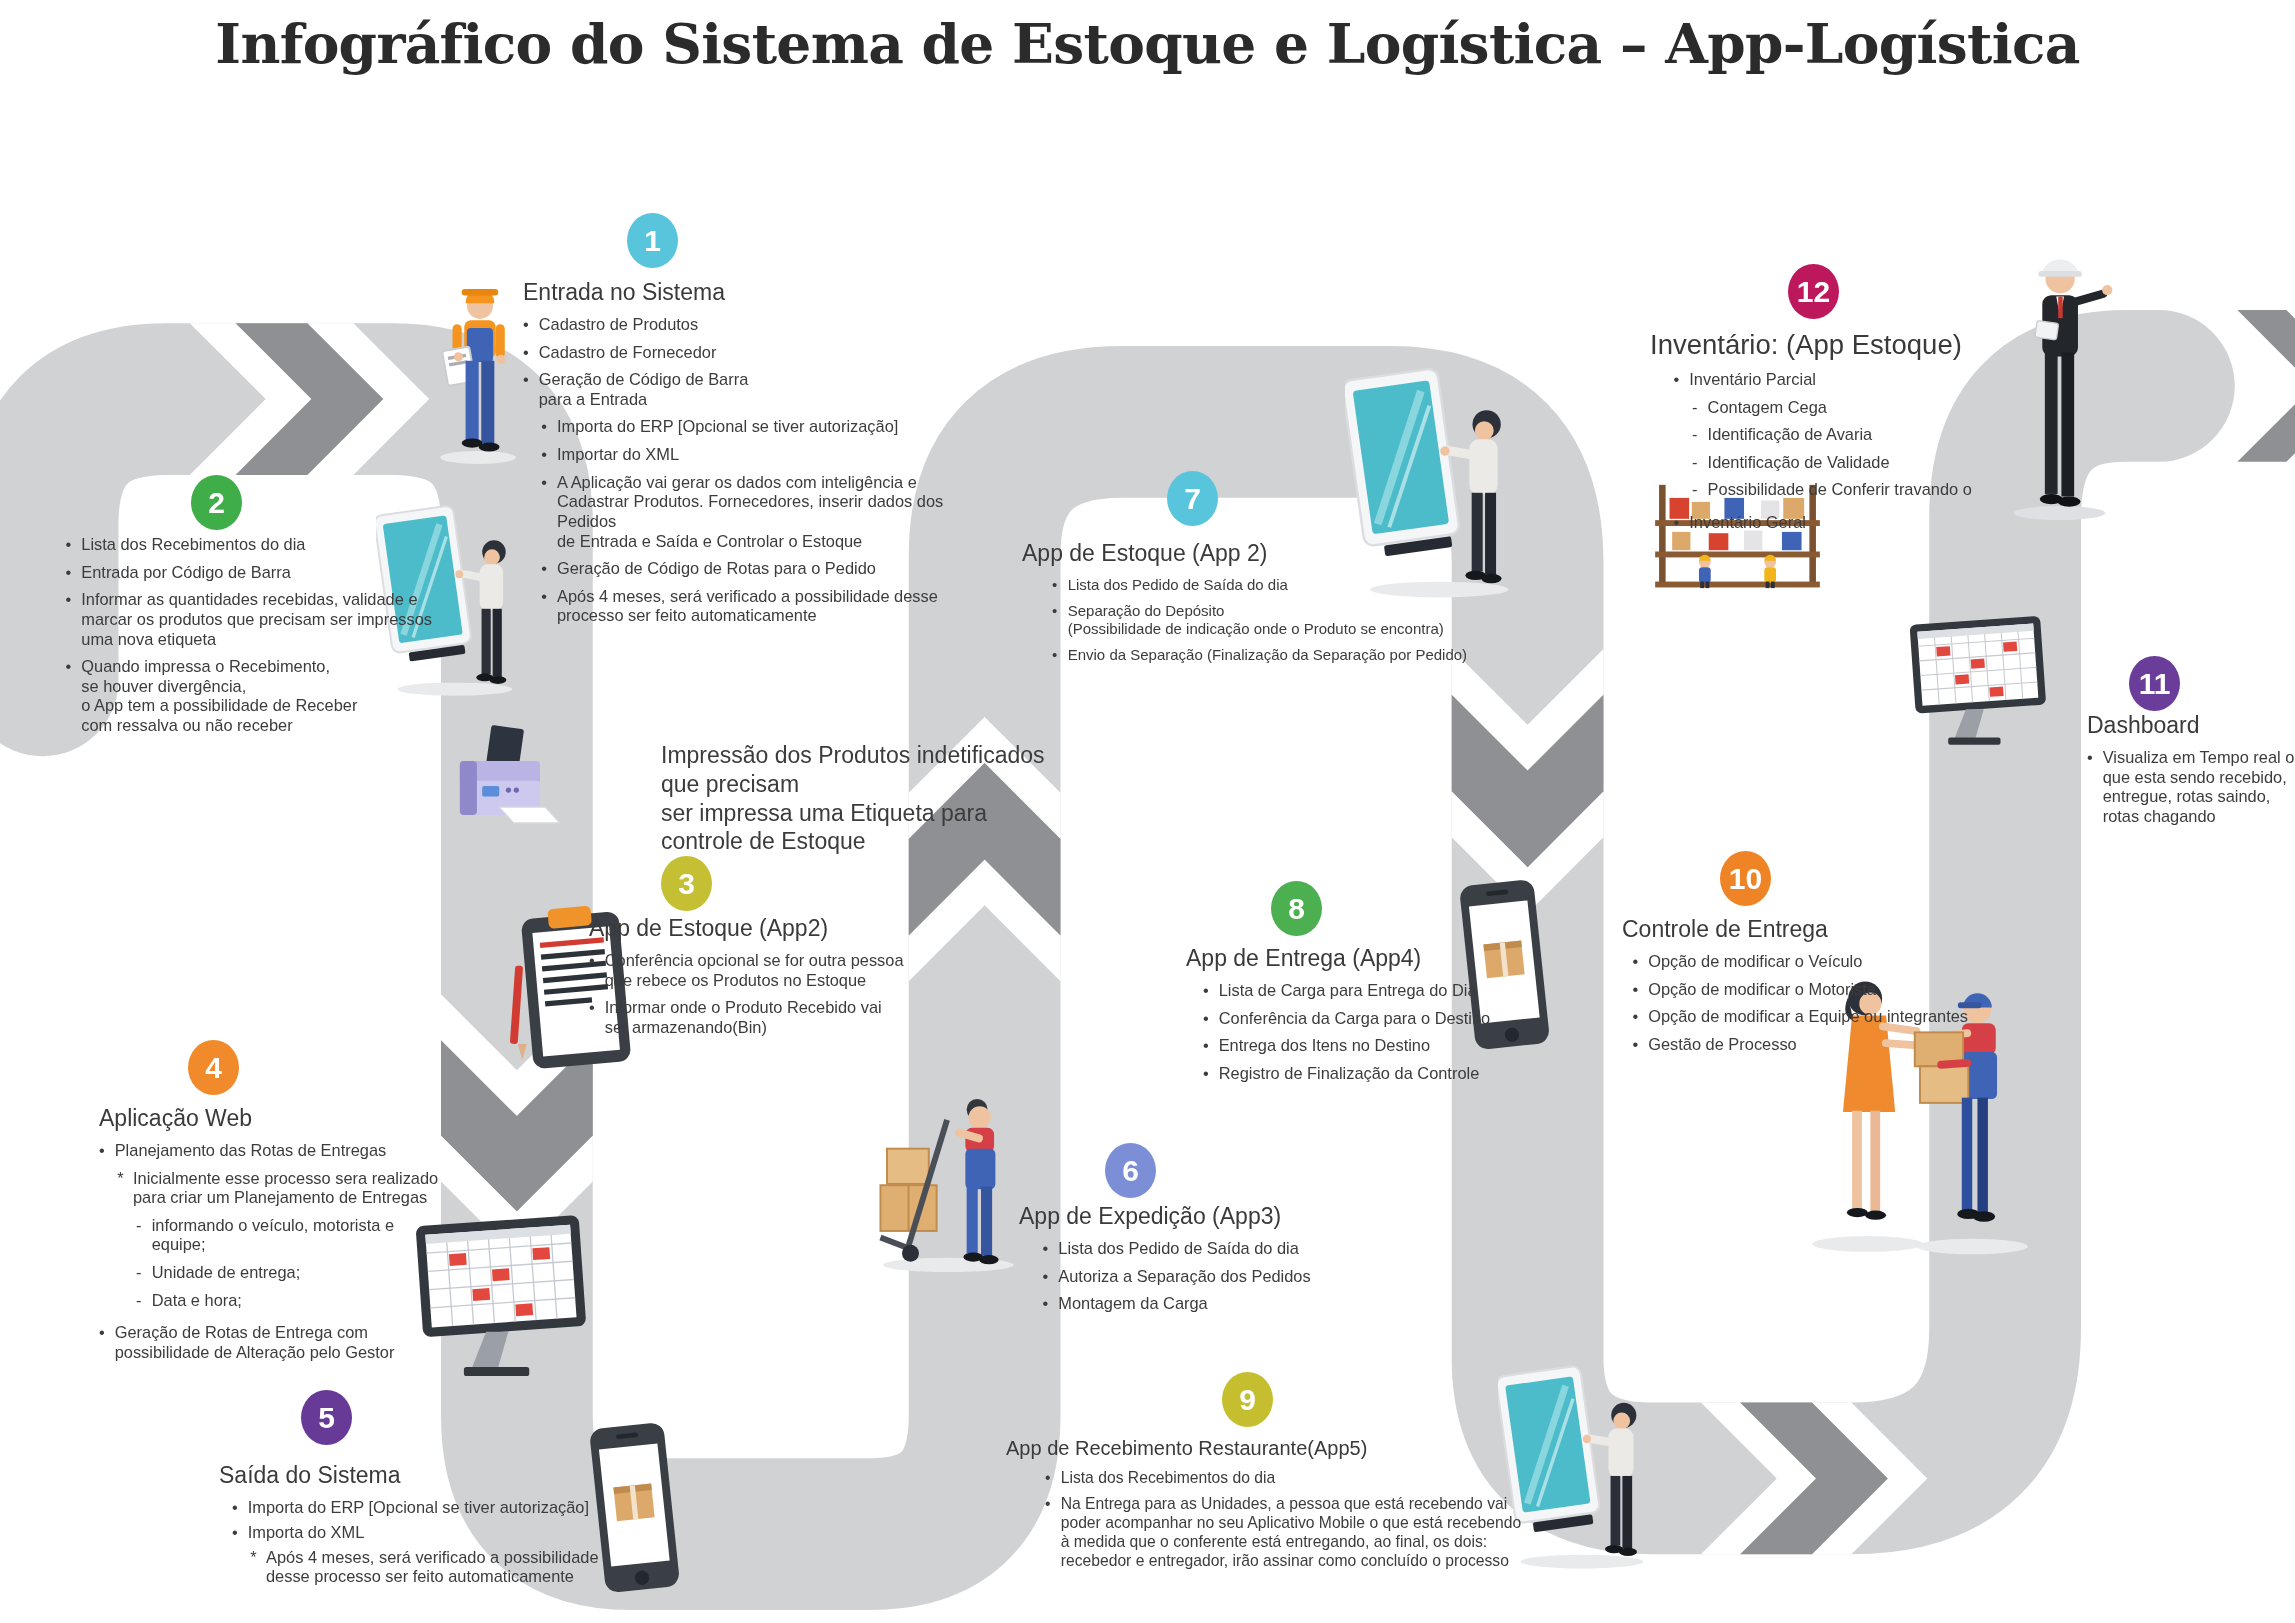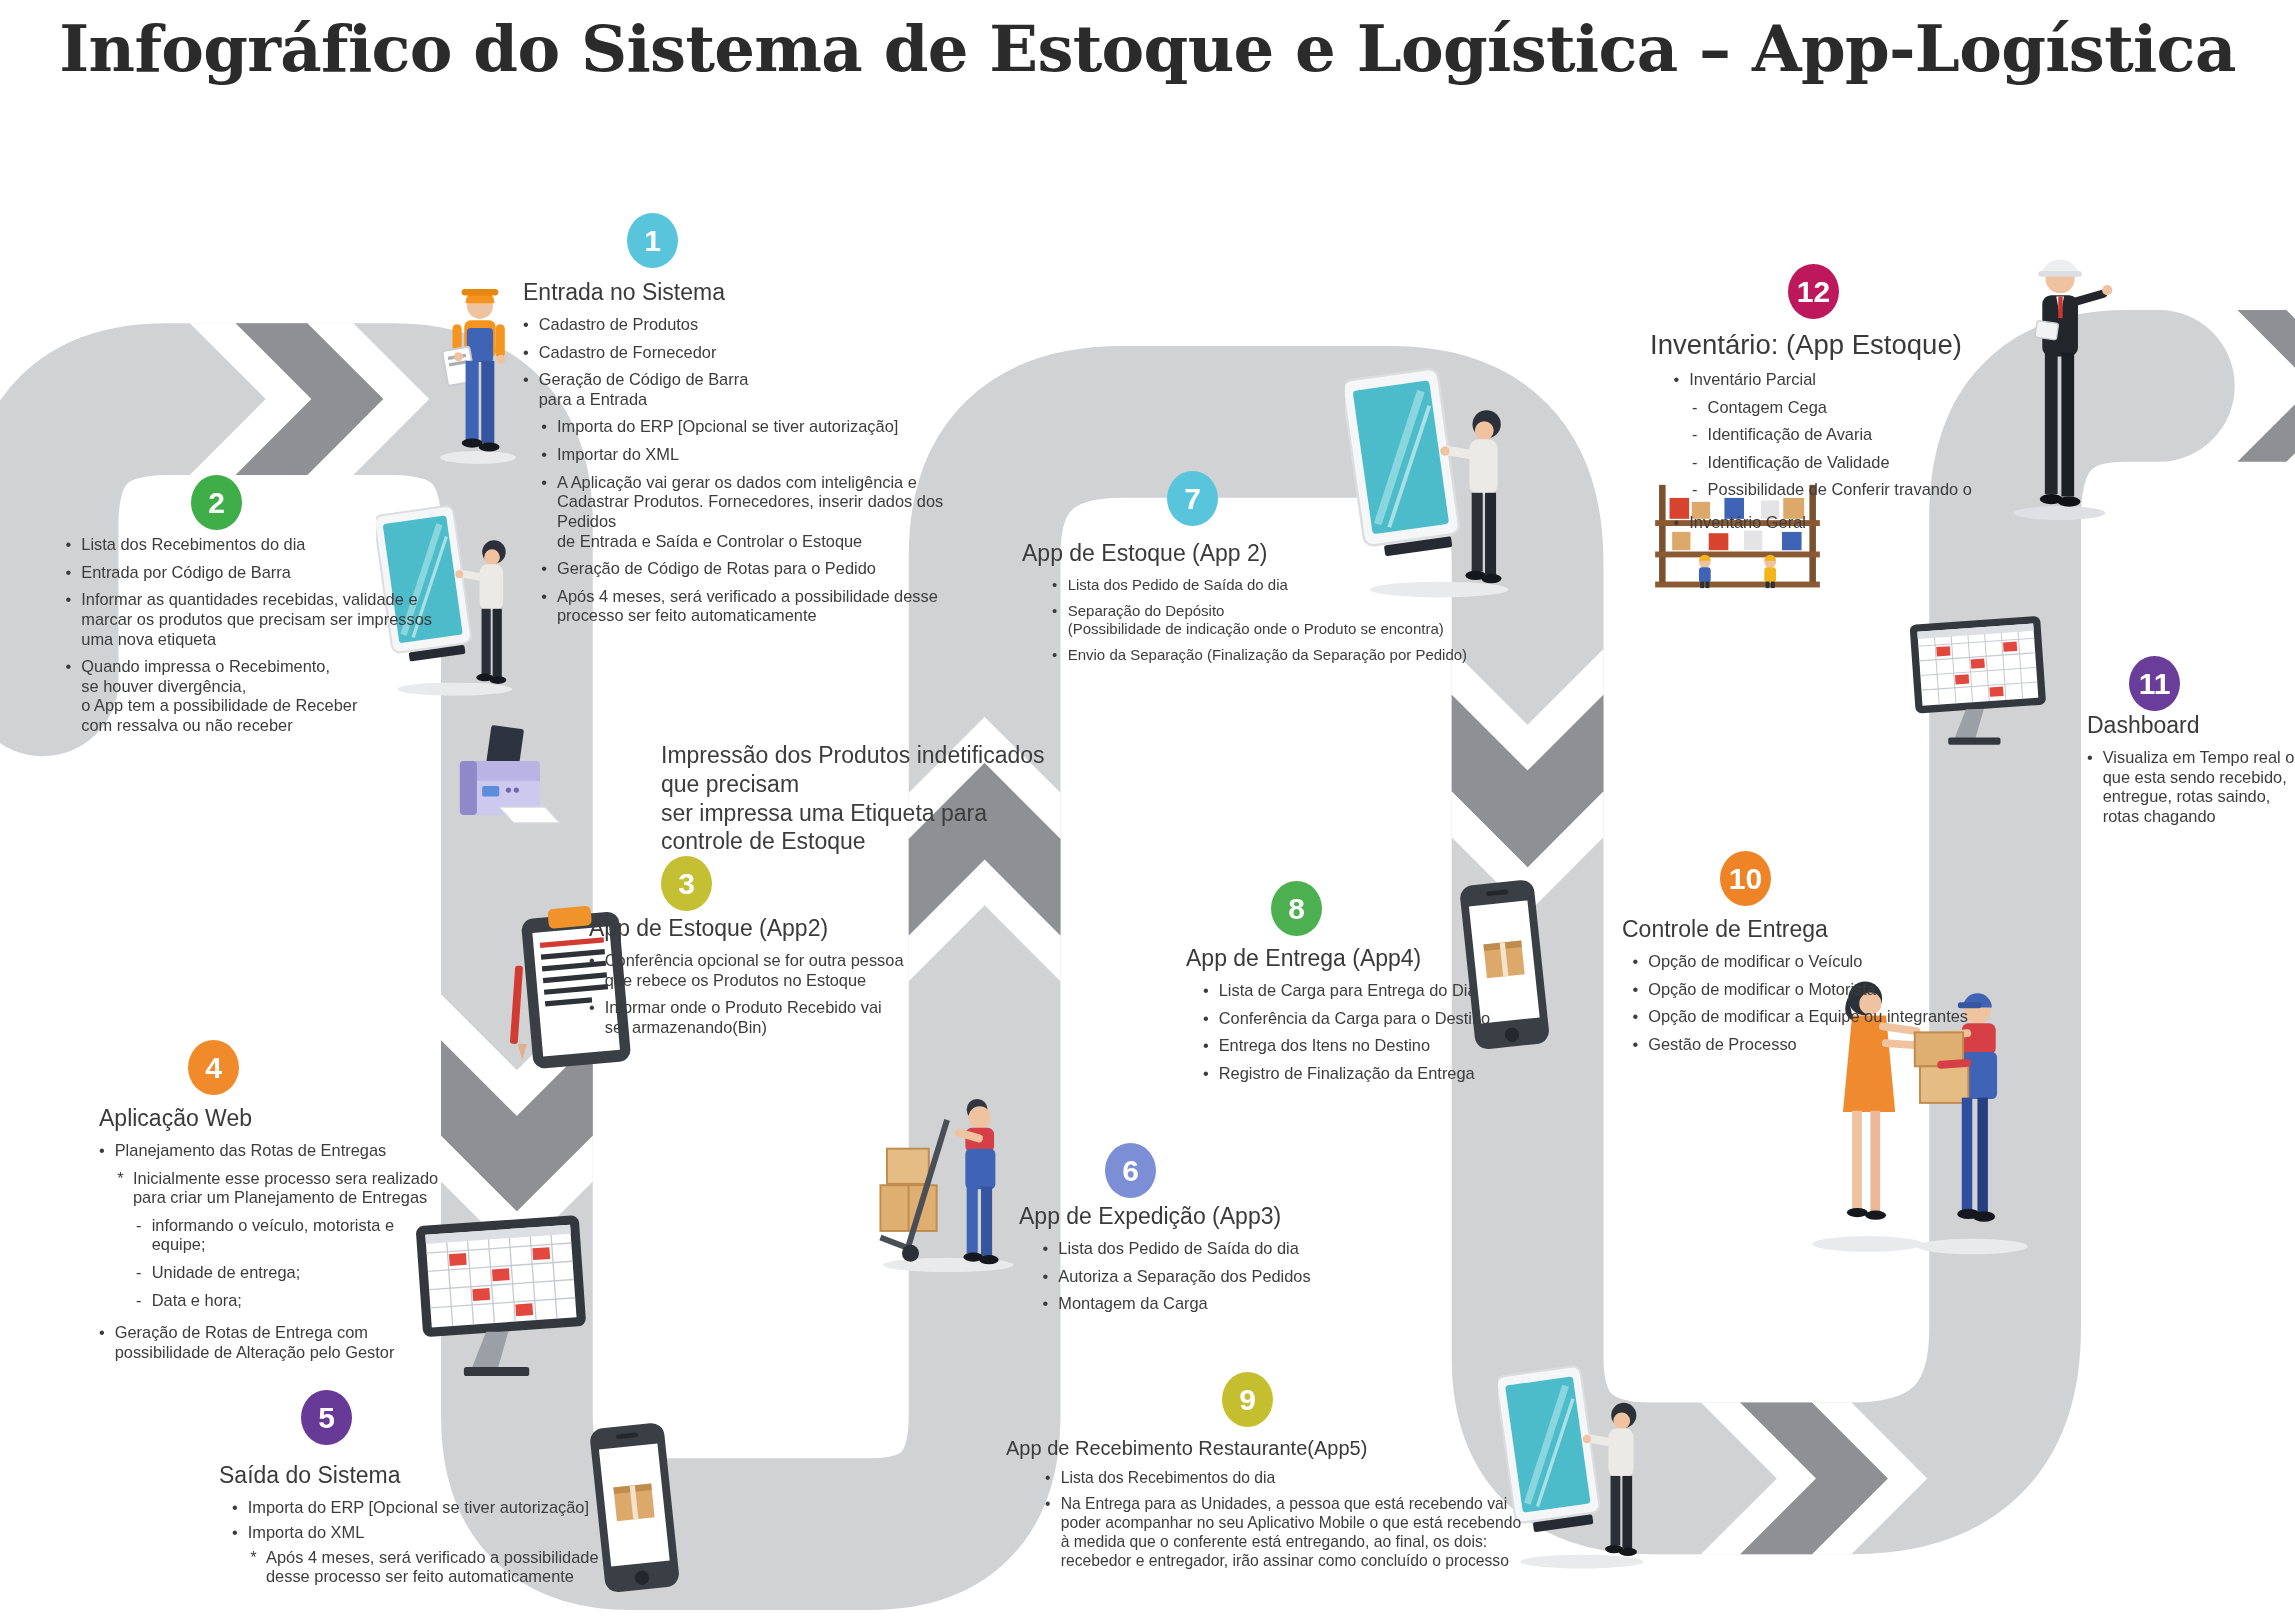--- a/index.html
+++ b/index.html
@@ -1,19 +1,19 @@
 <!DOCTYPE html>
 <html style="font-size:10.5px"><head>
 <meta charset="utf-8">
 <style>
   html,body{margin:0;padding:0;background:#ffffff;}
   .canvas{position:relative;width:2295px;height:1623px;background:#fff;overflow:hidden;
           font-family:"Liberation Sans",sans-serif;color:#3a3a3a;}
   .title{position:absolute;left:0;top:10.5px;width:2295px;text-align:center;
-         font-family:"DejaVu Serif",serif;font-weight:bold;font-size:64px;color:#2b2b2b;letter-spacing:-0.7px;}
+         font-family:"DejaVu Serif",serif;font-weight:bold;font-size:55px;color:#2b2b2b;letter-spacing:-0.7px;}
   svg.road{position:absolute;left:0;top:0;z-index:0;}
   .illu{position:absolute;z-index:1;}
   .sec{position:absolute;z-index:2;}
   .sec h2{margin:0 0 9.2px 0;font-weight:400;color:#3a3a3a;font-size:23px;line-height:1.12;white-space:pre-line;}
   .badge{position:absolute;z-index:3;width:51px;height:55px;border-radius:50%;color:#fff;
          font-weight:bold;font-size:30px;display:flex;align-items:center;justify-content:center;}
   .bullets{font-size:16.4px;line-height:1.2;color:#3c3c3c;}
   .bl{display:flex;margin-bottom:7.9px;}
   .bl .mk{flex:none;width:15.7px;}
   .bl .tx{white-space:pre-line;}
@@ -512,21 +512,21 @@
         <div class="bl i0">
           <span class="mk">•</span>
           <span class="tx">Conferência da Carga para o Destino</span>
         </div>
         <div class="bl i0">
           <span class="mk">•</span>
           <span class="tx">Entrega dos Itens no Destino</span>
         </div>
         <div class="bl i0">
           <span class="mk">•</span>
-          <span class="tx">Registro de Finalização da Entrega</span>
+          <span class="tx">Registro de Finalização da Controle</span>
         </div>
       </div>
   </div>
 
   <div class="sec" id="s9" style="left:1006px;top:1437px;width:537px">
     <h2>App de Recebimento Restaurante(App5)</h2>
     <div class="bullets" style="padding-left:39px">
         <div class="bl i0">
           <span class="mk">•</span>
           <span class="tx">Lista dos Recebimentos do dia</span>

